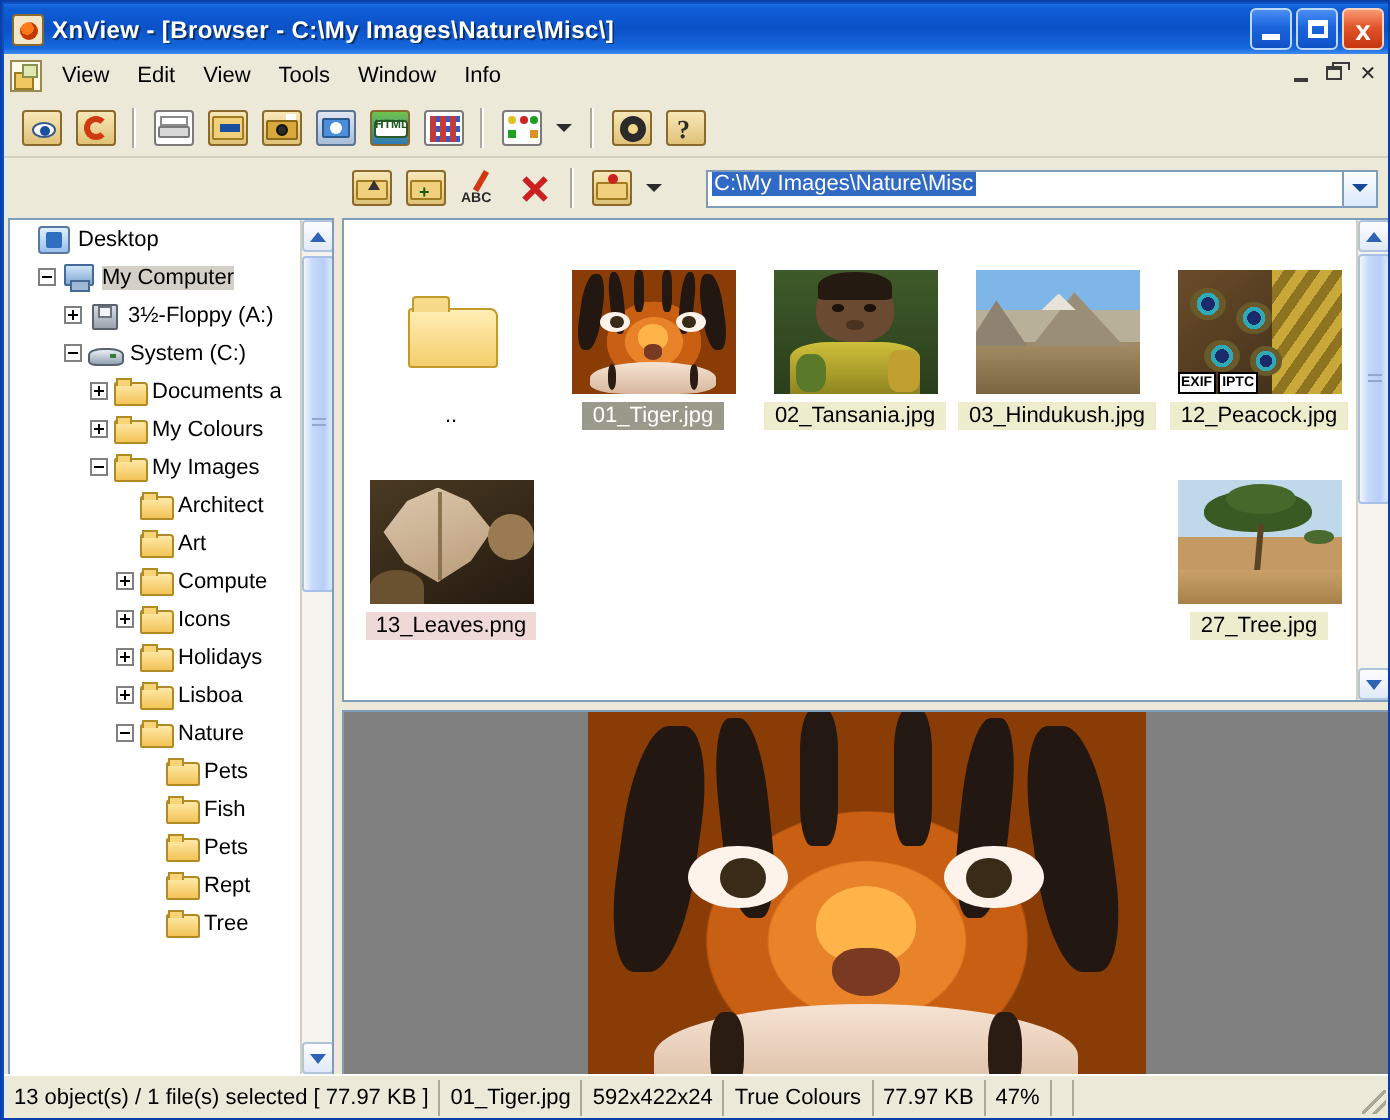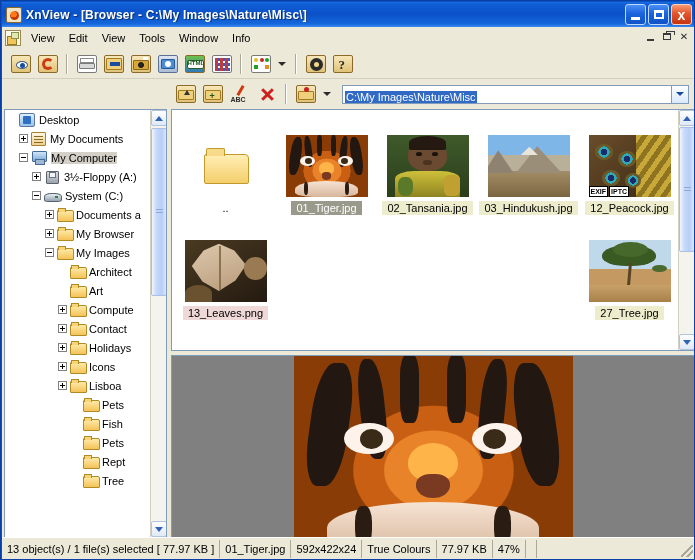--- a/index.html
+++ b/index.html
@@ -114,23 +114,23 @@
   .tbtn-small { width: 14px; height: 24px; display:flex; align-items:center; justify-content:center; flex:none; }
 
   
   #browser-toolbar {
     position: absolute; left: 0; top: 54px; width: 693px; height: 26px;
     background: #ece9d8; display: flex; align-items: center;
   }
   #tree-header { width: 167px; height: 26px; flex: none; }
   #bt-right { display: flex; align-items: center; gap: 2px; padding-left: 4px; flex: 1; }
   #addr-wrap {
-    flex: 1; height: 19px; margin: 0 6px 0 6px;
+    flex: 1; height: 19px; margin: 0 6px 0 17px;
     background: #ffffff; border: 1px solid #7f9db9;
-    display: flex; align-items: flex-end; position: relative;
+    display: flex; align-items: flex-start; position: relative;
   }
   #addr-text {
     background: #316ac5; color: #ffffff; font-size: 11px;
     padding: 0 1px; margin-left: 2px; white-space: nowrap;
   }
   #addr-drop {
     position: absolute; right: 0; top: 0; width: 17px; height: 17px;
     background: linear-gradient(180deg,#fbfdff,#dbe9fb);
     border-left: 1px solid #7f9db9;
     display: flex; align-items: center; justify-content: center;
@@ -496,25 +496,20 @@
       </div>
     </div>
 
     <div id="tree-panel">
       <div id="tree-list">
           <div class="tnode ind0">
             <span class="texp none"></span>
             <span class="ticon-desktop"></span>
             <span class="tlabel">Desktop</span>
           </div>
-          <div class="tnode ind1">
-            <span class="texp plus"></span>
-            <span class="ticon-mydocs"></span>
-            <span class="tlabel">My Documents</span>
-          </div>
           <div class="tnode ind1 sel">
             <span class="texp"></span>
             <span class="ticon-computer"></span>
             <span class="tlabel">My Computer</span>
           </div>
           <div class="tnode ind2">
             <span class="texp plus"></span>
             <span class="ticon-floppy"></span>
             <span class="tlabel">3½-Floppy (A:)</span>
           </div>
@@ -524,21 +519,21 @@
             <span class="tlabel">System (C:)</span>
           </div>
           <div class="tnode ind3">
             <span class="texp plus"></span>
             <span class="tfolder"></span>
             <span class="tlabel">Documents a</span>
           </div>
           <div class="tnode ind3">
             <span class="texp plus"></span>
             <span class="tfolder"></span>
-            <span class="tlabel">My Browser</span>
+            <span class="tlabel">My Colours</span>
           </div>
           <div class="tnode ind3">
             <span class="texp"></span>
             <span class="tfolder"></span>
             <span class="tlabel">My Images</span>
           </div>
           <div class="tnode ind4">
             <span class="texp none"></span>
             <span class="tfolder"></span>
             <span class="tlabel">Architect</span>
@@ -549,36 +544,36 @@
             <span class="tlabel">Art</span>
           </div>
           <div class="tnode ind4">
             <span class="texp plus"></span>
             <span class="tfolder"></span>
             <span class="tlabel">Compute</span>
           </div>
           <div class="tnode ind4">
             <span class="texp plus"></span>
             <span class="tfolder"></span>
-            <span class="tlabel">Contact</span>
+            <span class="tlabel">Icons</span>
           </div>
           <div class="tnode ind4">
             <span class="texp plus"></span>
             <span class="tfolder"></span>
             <span class="tlabel">Holidays</span>
           </div>
           <div class="tnode ind4">
             <span class="texp plus"></span>
             <span class="tfolder"></span>
-            <span class="tlabel">Icons</span>
+            <span class="tlabel">Lisboa</span>
           </div>
           <div class="tnode ind4">
-            <span class="texp plus"></span>
-            <span class="tfolder"></span>
-            <span class="tlabel">Lisboa</span>
+            <span class="texp"></span>
+            <span class="tfolder"></span>
+            <span class="tlabel">Nature</span>
           </div>
           <div class="tnode ind5">
             <span class="texp none"></span>
             <span class="tfolder"></span>
             <span class="tlabel">Pets</span>
           </div>
           <div class="tnode ind5">
             <span class="texp none"></span>
             <span class="tfolder"></span>
             <span class="tlabel">Fish</span>

